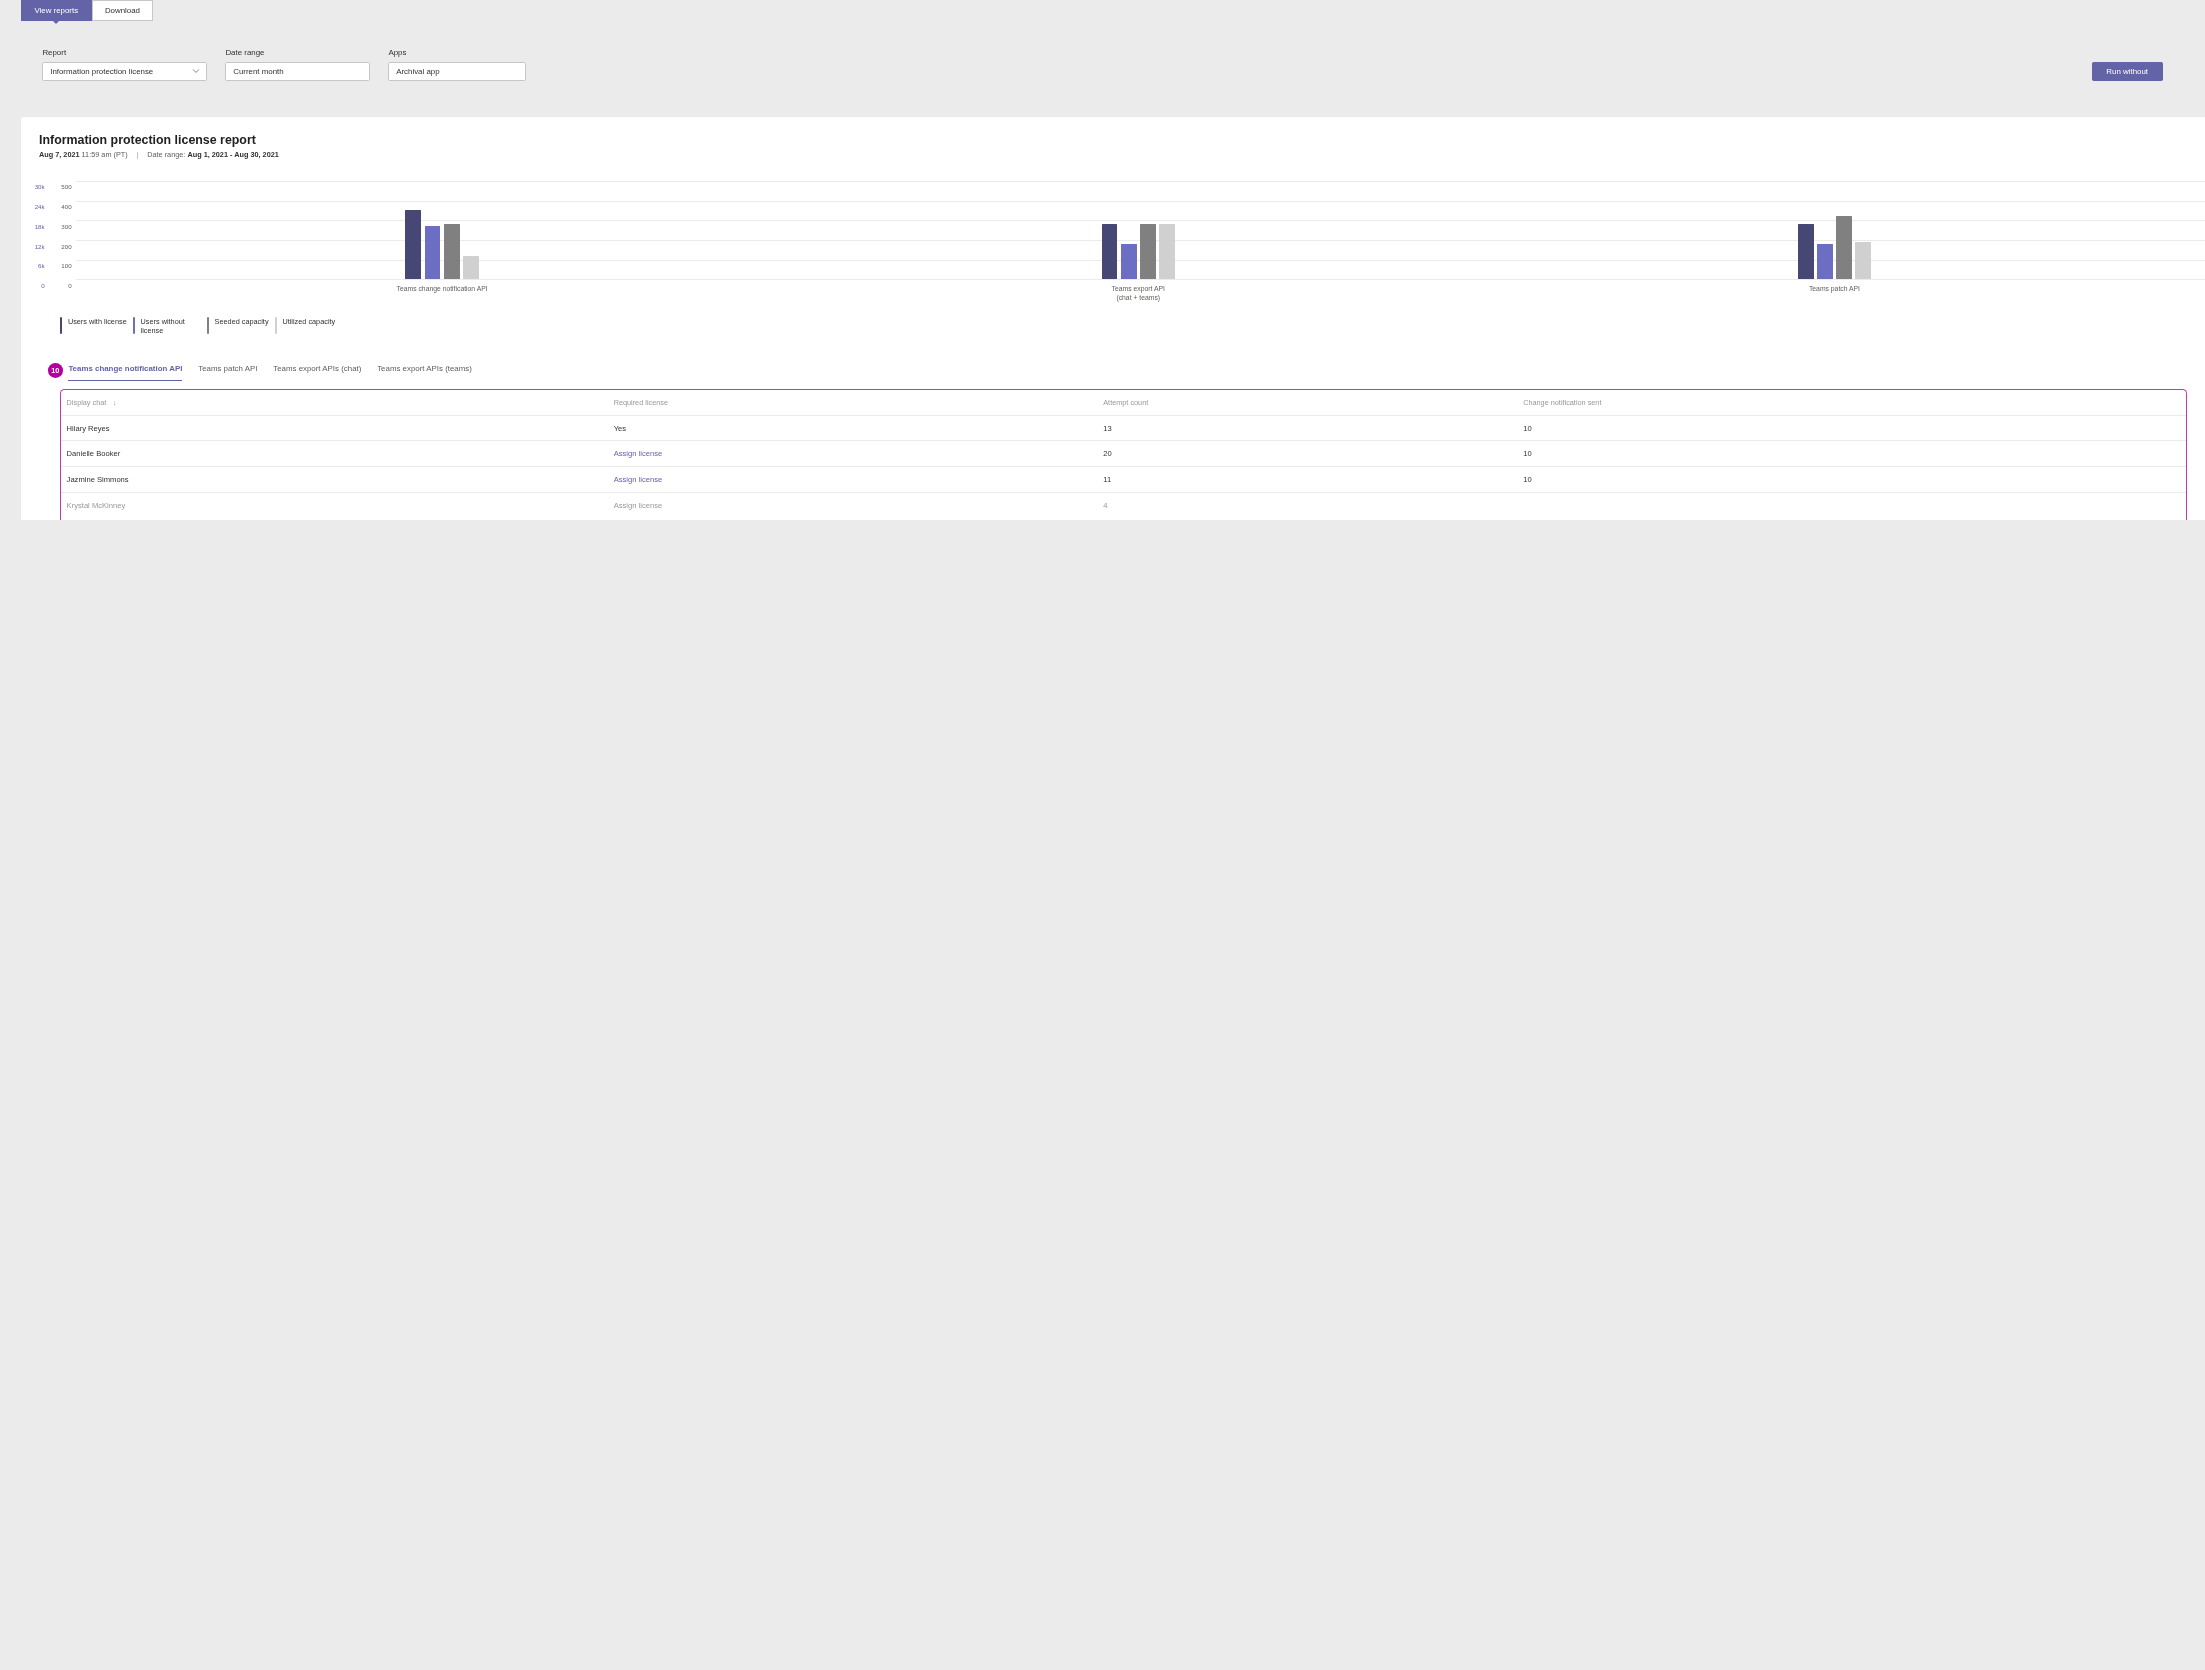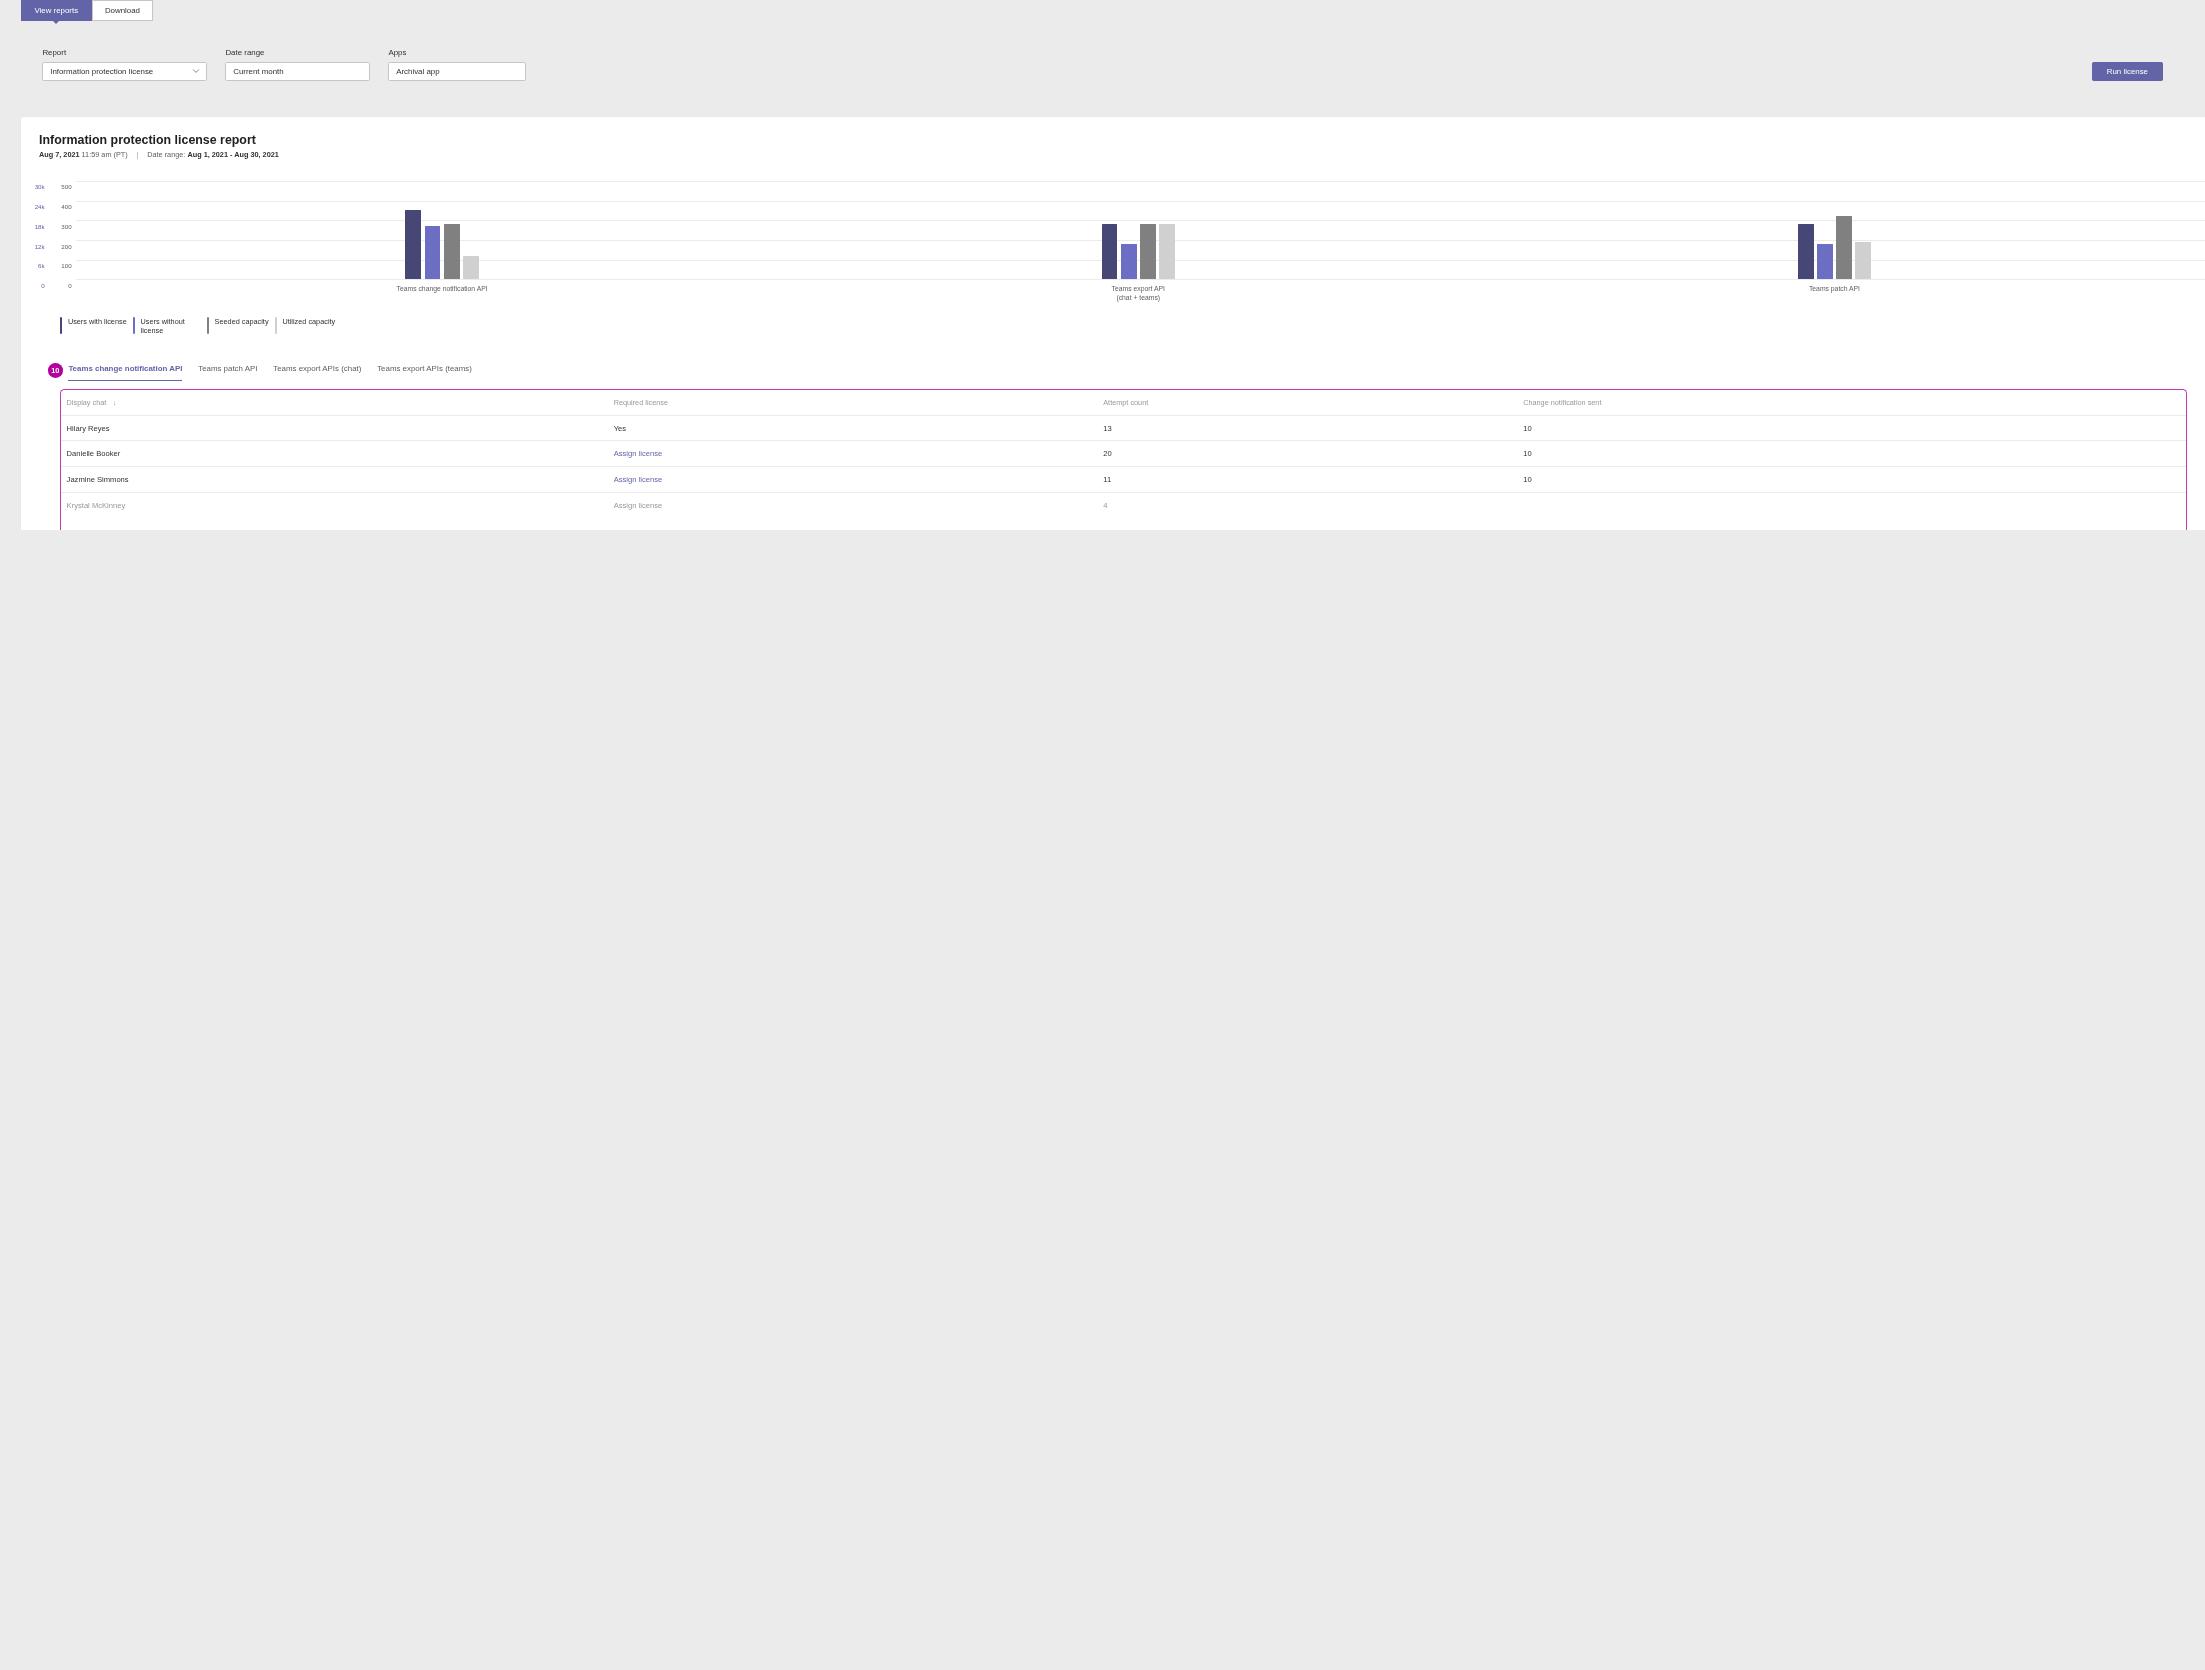--- a/index.html
+++ b/index.html
@@ -175,21 +175,21 @@
       margin: 7.9px 18px 0 39px;
       border: 1.7px solid #c239b3;
       border-bottom: none;
       border-radius: 4.5px 4.5px 0 0;
     }
     table { width: 100%; border-collapse: collapse; }
     th, td { text-align: left; padding: 7.9px 5.6px; font-size: 7.6px; border-bottom: 0.6px solid #edebe9; }
     th { font-weight: 400; color: #605e5c; font-size: 7.3px; }
     .sort-arrow { margin-left: 4.5px; color: #605e5c; }
     .link { color: #6264a7; cursor: pointer; }
-    tr:last-child td { color: #605e5c; border-bottom: none; padding-bottom: 20px; margin-top: 12px; }
+    tr:last-child td { color: #605e5c; border-bottom: none; padding-bottom: 10px; margin-top: 12px; }
     tr:last-child { opacity: 0.65; }
   </style>
 </head>
 <body>
 
 <div class="top-tabs">
   <div class="top-tab active">View reports</div>
   <div class="top-tab">Download</div>
 </div>
 
@@ -208,21 +208,21 @@
     <div class="filter-input filter-date">
       <span>Current month</span>
     </div>
   </div>
   <div class="filter-group">
     <div class="filter-label">Apps</div>
     <div class="filter-input filter-apps">
       <span>Archival app</span>
     </div>
   </div>
-  <button class="run-btn">Run license</button>
+  <button class="run-btn">Run without</button>
 </div>
 
 <div class="report-card">
   <div class="report-header">
     <div class="report-title">Information protection license report</div>
     <div class="report-meta">
       <span class="strong">Aug 7, 2021</span>
       <span>11:59 am (PT)</span>
       <span class="meta-sep">|</span>
       <span>Date range:</span>

